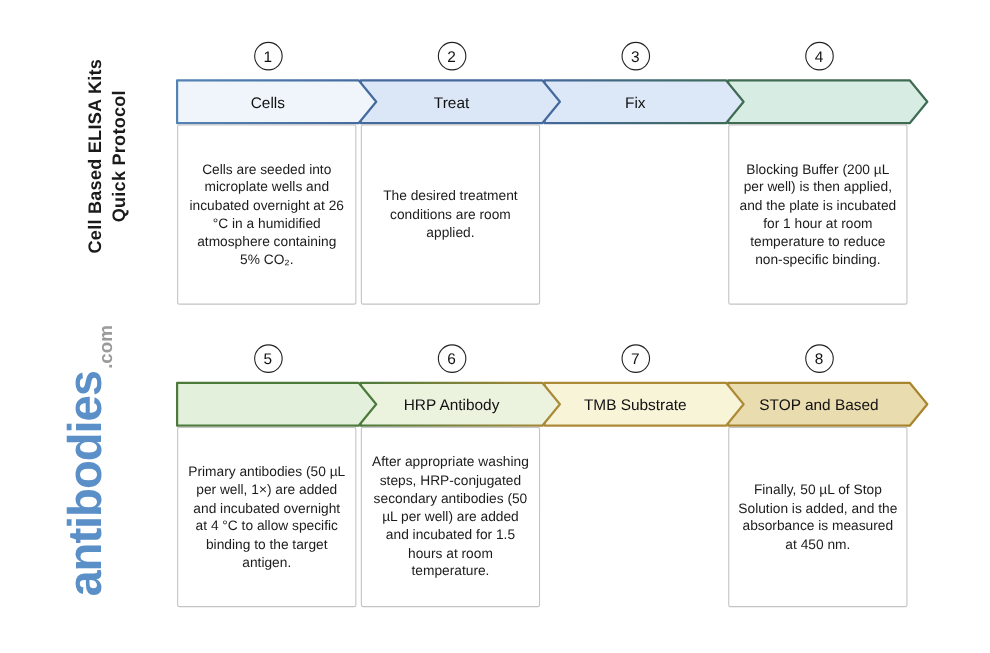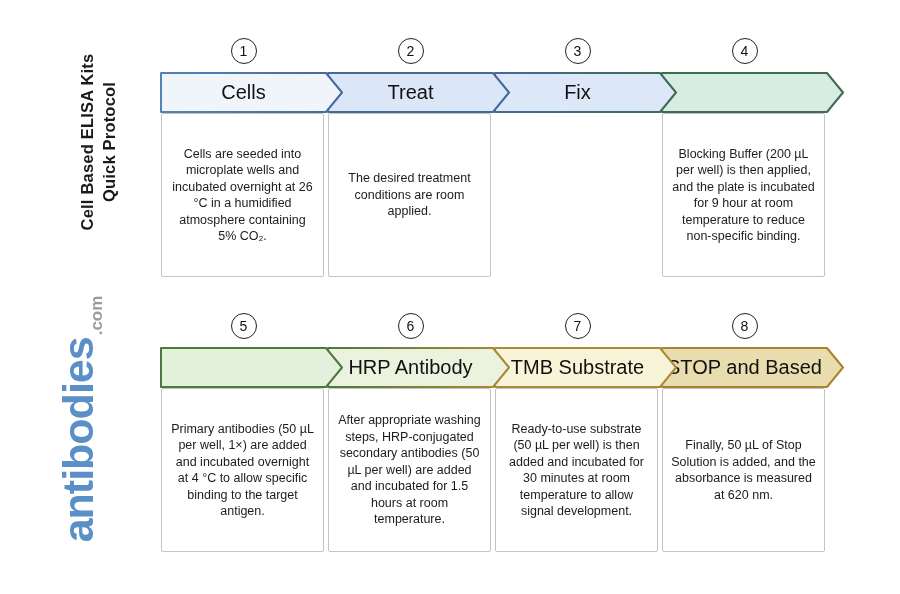--- a/index.html
+++ b/index.html
@@ -36,21 +36,21 @@
     position:absolute;top:0;left:50%;transform:translateX(-50%);
     width:26px;height:26px;border:1.6px solid #222;border-radius:50%;
     background:#fff;display:flex;align-items:center;justify-content:center;
     font-size:14px;color:#111;box-sizing:border-box;
   }
   .arrowwrap{position:absolute;top:34px;left:0;width:184px;height:41px;}
   .arrowwrap svg{display:block;overflow:visible;}
   .arrowlabel{
     position:absolute;top:34px;left:0;width:167px;height:41px;
     display:flex;align-items:center;justify-content:center;
-    font-size:20px;color:#111;
+    font-size:14px;color:#111;
   }
   .desc{
     position:absolute;top:75px;left:1px;width:163px;height:164px;
     background:#fff;border:1px solid #c4c4c4;border-radius:2px;
     display:flex;align-items:center;justify-content:center;
     text-align:center;font-size:12.5px;line-height:1.32;color:#1c1c1c;
     padding:6px 8px;box-sizing:border-box;
   }
 </style>
 </head>
@@ -134,21 +134,21 @@
         <svg width="184" height="41">
           <defs>
               <linearGradient id="lg3" x1="0" y1="0" x2="1" y2="0">
             <stop offset="0" stop-color="#3f6b52"></stop>
             <stop offset="1" stop-color="#3f6b52"></stop>
           </linearGradient>
             </defs>
           <polygon points="1,1 166,1 182,20.5 166,40 1,40" stroke="url(#lg3)" stroke-width="2" stroke-linejoin="round" fill="#d7ece2"></polygon>
         </svg>
       </div>
-      <div class="desc">Blocking Buffer (200 µL per well) is then applied, and the plate is incubated for 9 hour at room temperature to reduce non-specific binding.</div>
+      <div class="desc">Blocking Buffer (200 µL per well) is then applied, and the plate is incubated for 1 hour at room temperature to reduce non-specific binding.</div>
     </div>
 
   </div>
 
   <div class="row row2">
 
     <div class="col c0">
       <div class="badge">
           <span>5</span>
         </div>
@@ -194,37 +194,36 @@
           <defs>
               <linearGradient id="lg6" x1="0" y1="0" x2="1" y2="0">
             <stop offset="0" stop-color="#ad8a38"></stop>
             <stop offset="1" stop-color="#ad8a38"></stop>
           </linearGradient>
             </defs>
           <polygon points="1,1 166,1 182,20.5 166,40 1,40" stroke="url(#lg6)" stroke-width="2" stroke-linejoin="round" fill="#f8f4d8"></polygon>
         </svg>
       </div>
       <div class="arrowlabel">TMB Substrate</div>
-      <div class="desc">Ready-to-use substrate (50 µL per well) is then added and incubated for 30 minutes at room temperature to allow signal development.</div>
     </div>
 
     <div class="col c3">
       <div class="badge">
           <span>8</span>
         </div>
       <div class="arrowwrap">
         <svg width="184" height="41">
           <defs>
               <linearGradient id="lg7" x1="0" y1="0" x2="1" y2="0">
             <stop offset="0" stop-color="#a8842e"></stop>
             <stop offset="1" stop-color="#a8842e"></stop>
           </linearGradient>
             </defs>
           <polygon points="1,1 166,1 182,20.5 166,40 1,40" stroke="url(#lg7)" stroke-width="2" stroke-linejoin="round" fill="#e9dcae"></polygon>
         </svg>
       </div>
       <div class="arrowlabel">STOP and Based</div>
-      <div class="desc">Finally, 50 µL of Stop Solution is added, and the absorbance is measured at 620 nm.</div>
+      <div class="desc">Finally, 50 µL of Stop Solution is added, and the absorbance is measured at 450 nm.</div>
     </div>
 
   </div>
 
 </div>
 
 </body></html>

